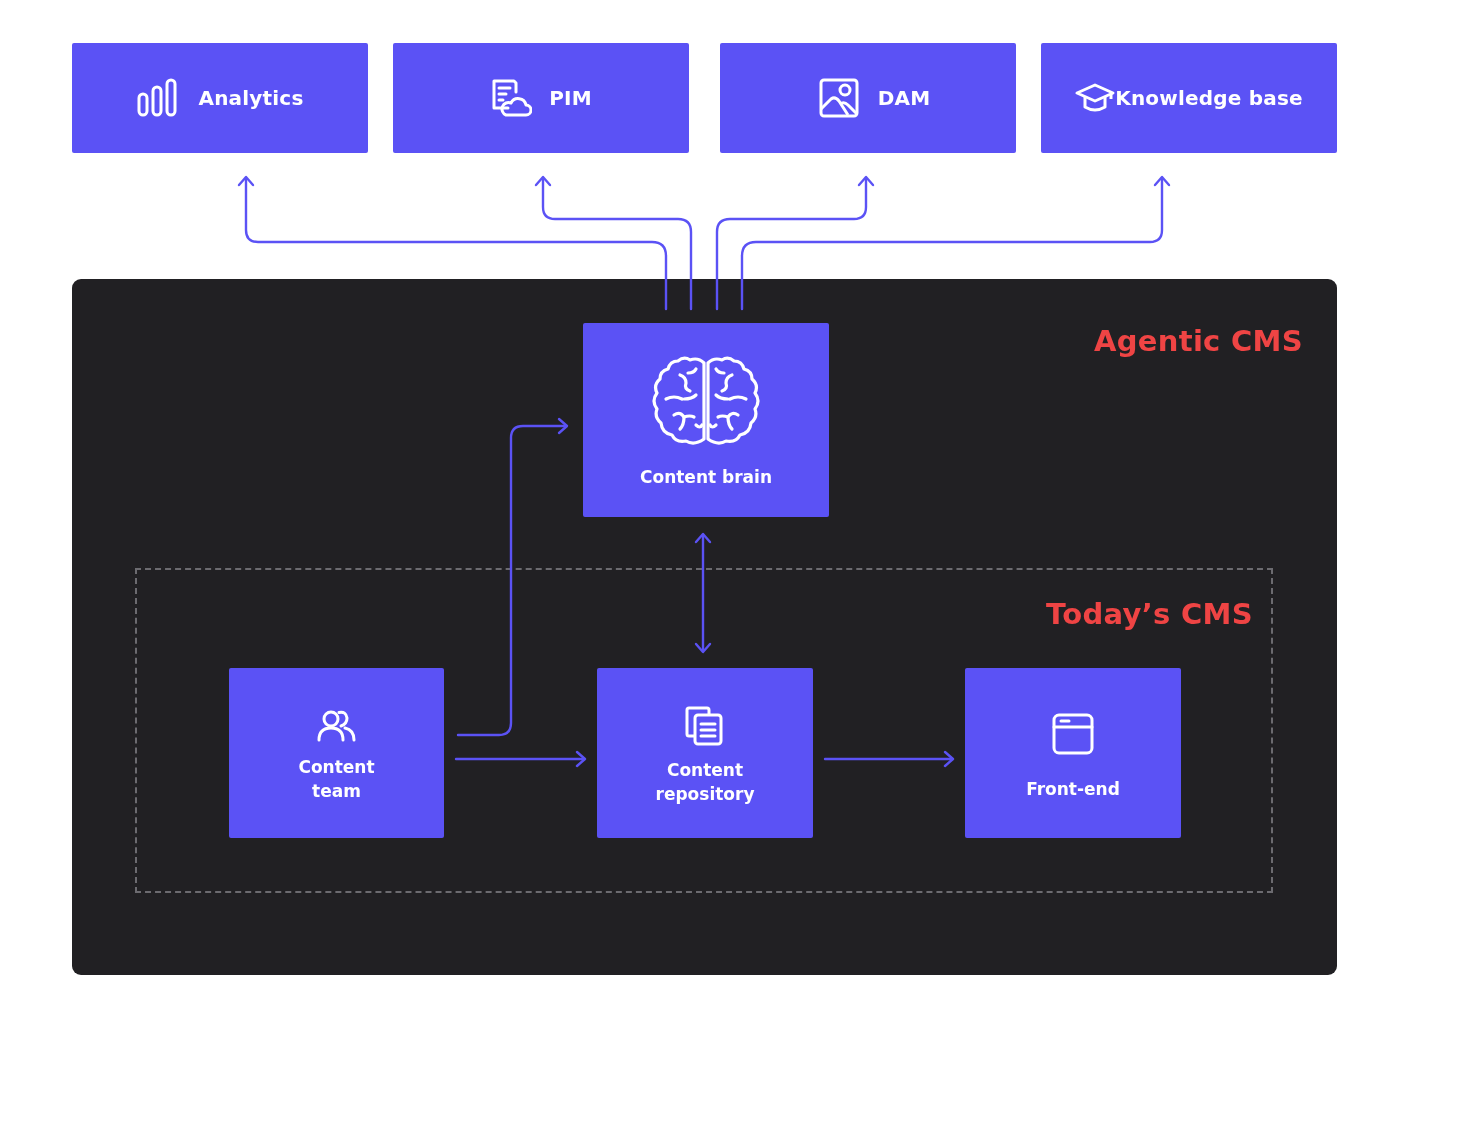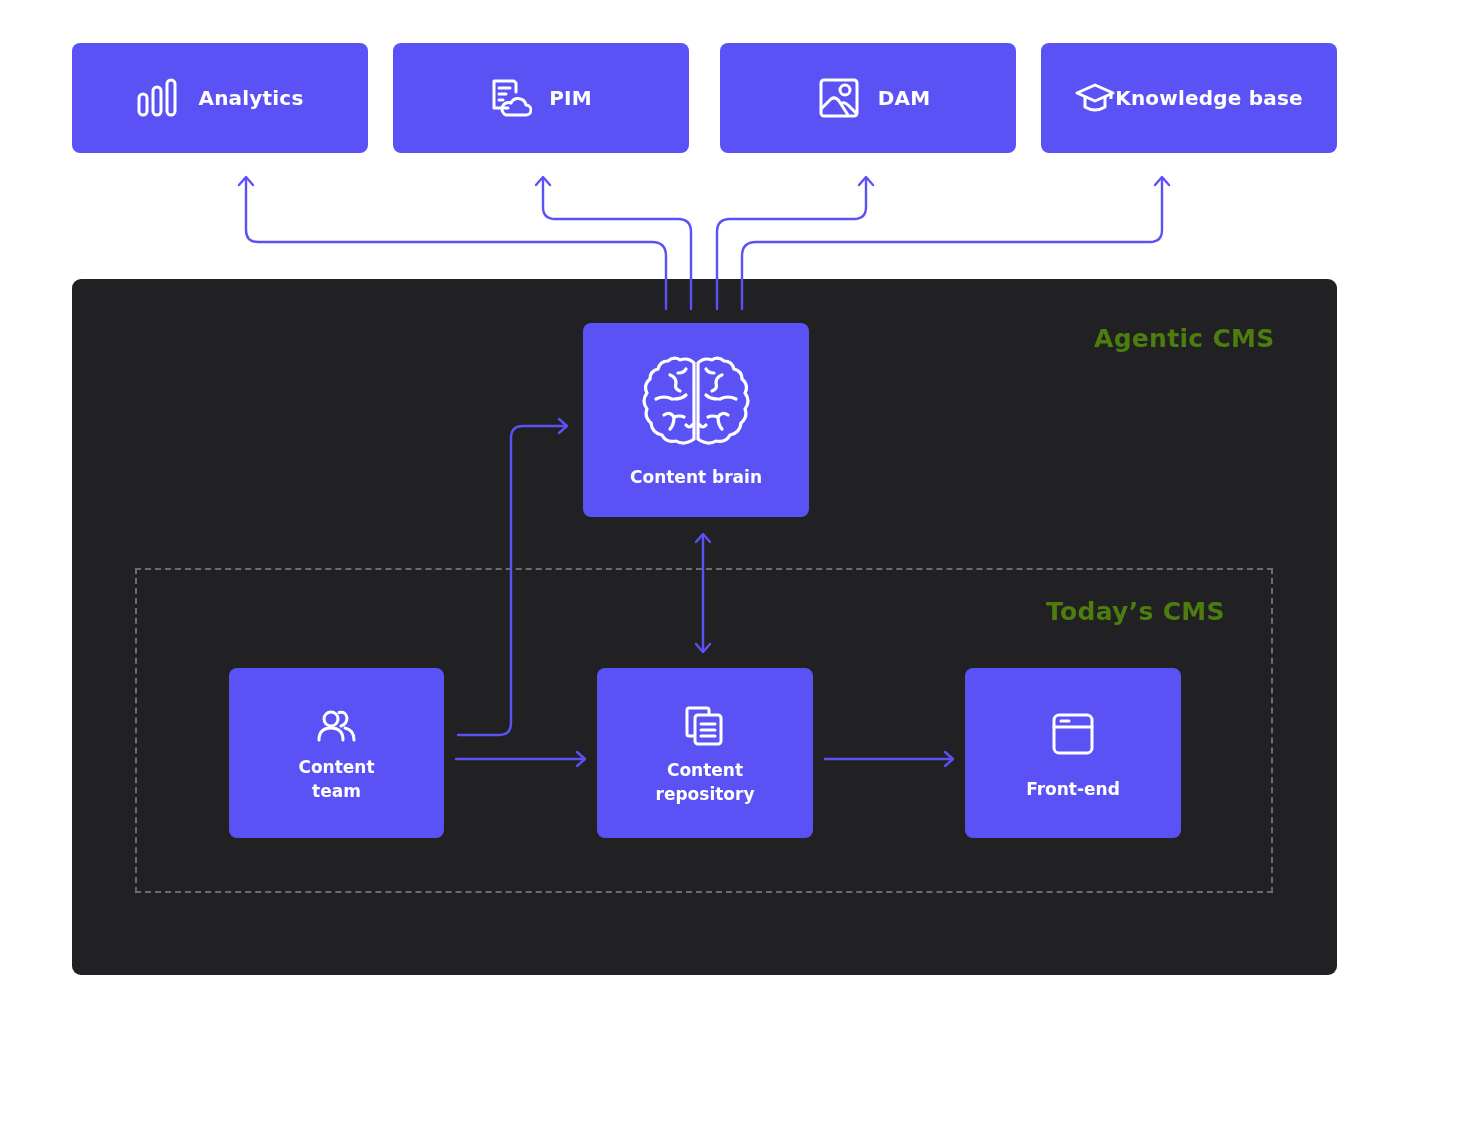--- a/index.html
+++ b/index.html
@@ -1,32 +1,32 @@
 <!DOCTYPE html>
 <html><head>
   <meta charset="utf-8">
   <style>
     html, body { margin: 0; padding: 0; background: #ffffff; }
     body { width: 1462px; height: 1142px; position: relative; overflow: hidden;
            font-family: "DejaVu Sans", "Liberation Sans", sans-serif; }
     .node {
       position: absolute; background: #5b52f5; color: #ffffff;
-      border-radius: 8px; box-sizing: border-box;
+      border-radius: 2px; box-sizing: border-box;
       display: flex; align-items: center; justify-content: center;
     }
     .top-node { top: 43px; height: 110px; gap: 20px; font-size: 20px; font-weight: bold; letter-spacing: 0.2px; }
     .top-node .label { font-weight: bold; }
     .icon { display: inline-flex; align-items: center; justify-content: center; }
     .icon svg { display: block; }
     .panel {
       position: absolute; left: 72px; top: 279px; width: 1265px; height: 696px;
       background: #212023; border-radius: 9px;
     }
     .panel-title {
-      position: absolute; color: #4d7c0f; font-weight: bold; font-size: 25px; letter-spacing: 0.3px;
+      position: absolute; color: #ef4444; font-weight: bold; font-size: 29px; letter-spacing: 0.3px;
     }
     .dashed {
       position: absolute; left: 135px; top: 568px; width: 1138px; height: 325px;
       border: 2px dashed #6c6b70; box-sizing: border-box;
     }
     .inner-node { flex-direction: column; font-size: 17px; font-weight: bold; text-align: center; line-height: 24px; }
     .inner-node .label { white-space: pre-line; }
     svg.wires { position: absolute; left: 0; top: 0; width: 1462px; height: 1142px; pointer-events: none; }
   </style>
 </head>
@@ -78,21 +78,21 @@
   </span>
   <span class="label">Knowledge base</span>
 </div>
 
 <div class="panel"></div>
 <div class="panel-title" style="left:1094px; top:324px;">Agentic CMS</div>
 
 <div class="dashed"></div>
 <div class="panel-title" style="left:1046px; top:597px;text-align:right;">Today’s CMS</div>
 
-<div class="node inner-node" style="left:583px; top:323px; width:226px; height:194px; gap:18px; padding-top:4px;">
+<div class="node inner-node" style="left:583px; top:323px; width:246px; height:194px; gap:18px; padding-top:4px;">
   <span class="icon">
     <svg width="112" height="92" viewBox="0 0 112 92" fill="none" stroke="#fff" stroke-width="3.2" stroke-linecap="round" stroke-linejoin="round">
 
       <path d="M54 8 Q48 2 40 5 Q34 1 28 6 Q20 6 18 14 Q10 16 10 24 Q3 30 7 38 Q1 46 7 54 Q4 62 11 68 Q12 78 22 80 Q26 88 36 86 Q44 91 54 84 Z"></path>
 
       <path d="M58 8 Q64 2 72 5 Q78 1 84 6 Q92 6 94 14 Q102 16 102 24 Q109 30 105 38 Q111 46 105 54 Q108 62 101 68 Q100 78 90 80 Q86 88 76 86 Q68 91 58 84 Z"></path>
 
       <path d="M30 20 Q36 22 36 28 Q34 34 40 36"></path>
       <path d="M38 18 Q44 18 46 14"></path>
       <path d="M16 44 Q24 40 32 44"></path>

